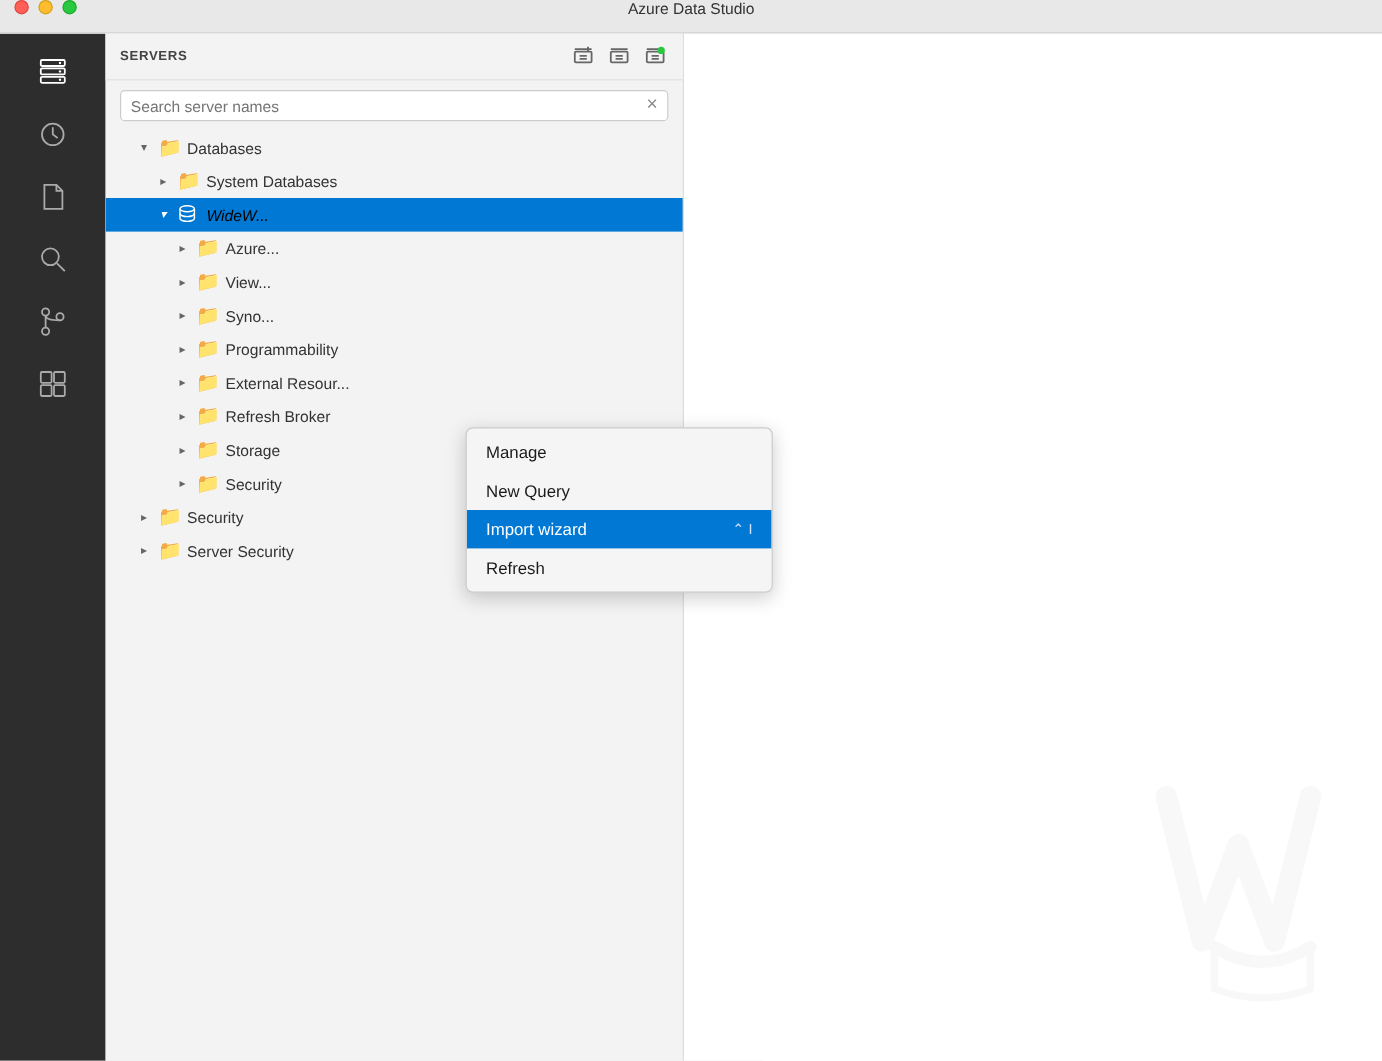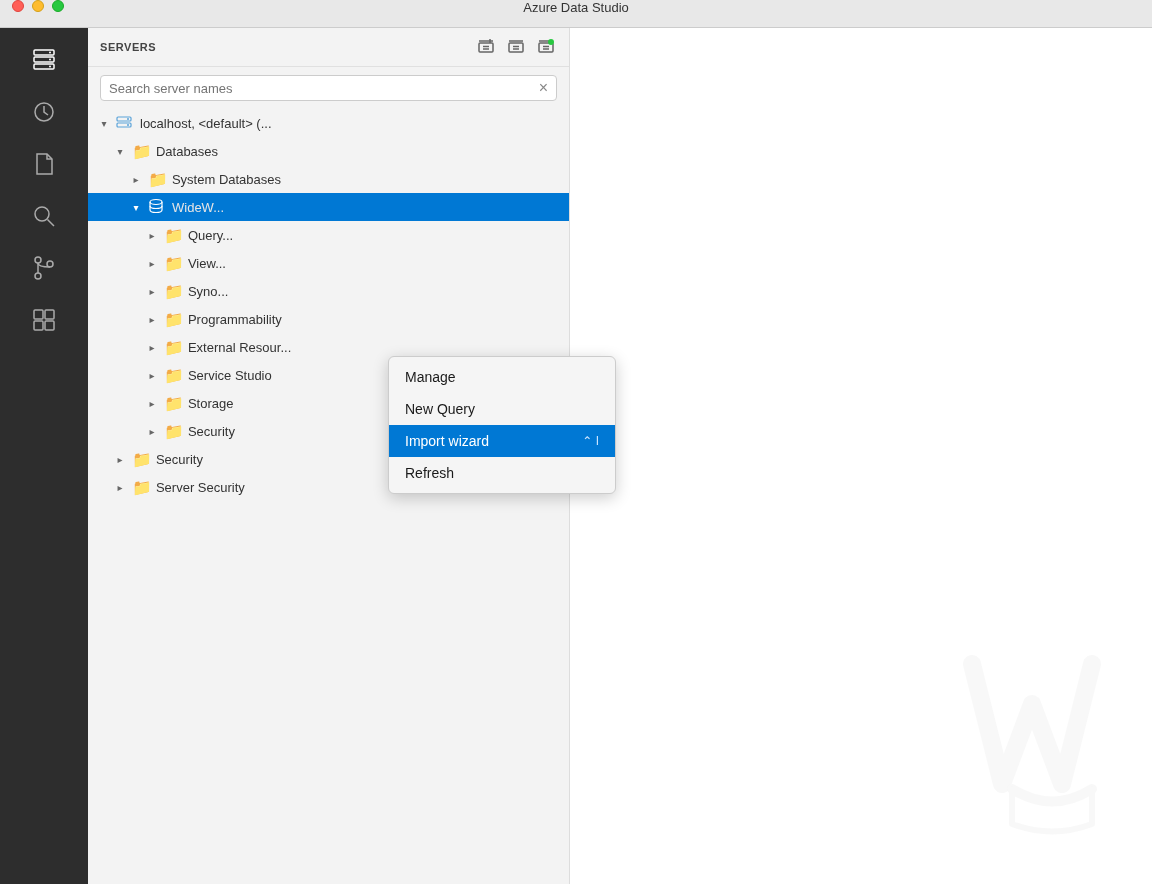--- a/index.html
+++ b/index.html
@@ -148,21 +148,21 @@
     .tree-item {
       display: flex;
       align-items: center;
       height: 28px;
       padding-left: 8px;
       cursor: pointer;
       white-space: nowrap;
       color: #333;
       gap: 4px;
     }
-    .tree-item.selected { background: #0078d4; color: #e5e5e5; }
+    .tree-item.selected { background: #0078d4; color: #000000; font-style: italic; }
 
     .chevron {
       width: 16px;
       height: 16px;
       display: flex;
       align-items: center;
       justify-content: center;
       flex-shrink: 0;
       color: #666;
       font-size: 10px;
@@ -186,21 +186,21 @@
 
     
     .context-menu {
       position: absolute;
       top: 328px;
       left: 300px;
       background: #f5f5f5;
       border: 1px solid #ccc;
       border-radius: 6px;
       box-shadow: 0 4px 16px rgba(0,0,0,0.2);
-      width: 228px;
+      width: 256px;
       z-index: 100;
       overflow: hidden;
       padding: 4px 0;
     }
     .context-menu-item {
       padding: 8px 16px;
       font-size: 14px;
       cursor: pointer;
       color: #1a1a1a;
       display: flex;
@@ -338,32 +338,20 @@
       </div>
     </div>
 
     <div class="search-box">
       <input class="search-input" type="text" placeholder="Search server names" style="">
       <span class="search-clear">×</span>
     </div>
 
     <div class="tree">
 
-      <div class="tree-item indent-0">
-        <span class="chevron expanded"></span>
-        <span style="color:#5ba3d9; font-size:15px; margin-right:4px;">
-          <svg width="16" height="16" viewBox="0 0 16 16" fill="none">
-            <rect x="1" y="3" width="14" height="4" rx="1" stroke="#5ba3d9" stroke-width="1.2"></rect>
-            <rect x="1" y="9" width="14" height="4" rx="1" stroke="#5ba3d9" stroke-width="1.2"></rect>
-            <circle cx="12" cy="5" r="1" fill="#5ba3d9"></circle>
-            <circle cx="12" cy="11" r="1" fill="#5ba3d9"></circle>
-          </svg>
-        </span>
-        <span class="tree-label">localhost, &lt;default&gt; (...</span>
-      </div>
 
       <div class="tree-item indent-1">
         <span class="chevron expanded"></span>
         <span class="folder-icon yellow">📁</span>
         <span class="tree-label">Databases</span>
       </div>
 
       <div class="tree-item indent-2">
         <span class="chevron collapsed"></span>
         <span class="folder-icon yellow">📁</span>
@@ -378,21 +366,21 @@
             <path d="M2 4v8c0 1.38 2.69 2.5 6 2.5s6-1.12 6-2.5V4" stroke="#fff" stroke-width="1.2"></path>
             <path d="M2 8c0 1.38 2.69 2.5 6 2.5s6-1.12 6-2.5" stroke="#fff" stroke-width="1.2"></path>
           </svg>
         </span>
         <span class="tree-label">WideW...</span>
       </div>
 
       <div class="tree-item indent-3">
         <span class="chevron collapsed"></span>
         <span class="folder-icon yellow">📁</span>
-        <span class="tree-label">Query...</span>
+        <span class="tree-label">Azure...</span>
       </div>
 
       <div class="tree-item indent-3">
         <span class="chevron collapsed"></span>
         <span class="folder-icon yellow">📁</span>
         <span class="tree-label">View...</span>
       </div>
 
       <div class="tree-item indent-3">
         <span class="chevron collapsed"></span>
@@ -408,21 +396,21 @@
 
       <div class="tree-item indent-3">
         <span class="chevron collapsed"></span>
         <span class="folder-icon yellow">📁</span>
         <span class="tree-label">External Resour...</span>
       </div>
 
       <div class="tree-item indent-3">
         <span class="chevron collapsed"></span>
         <span class="folder-icon yellow">📁</span>
-        <span class="tree-label">Service Studio</span>
+        <span class="tree-label">Refresh Broker</span>
       </div>
 
       <div class="tree-item indent-3">
         <span class="chevron collapsed"></span>
         <span class="folder-icon yellow">📁</span>
         <span class="tree-label">Storage</span>
       </div>
 
       <div class="tree-item indent-3">
         <span class="chevron collapsed"></span>

